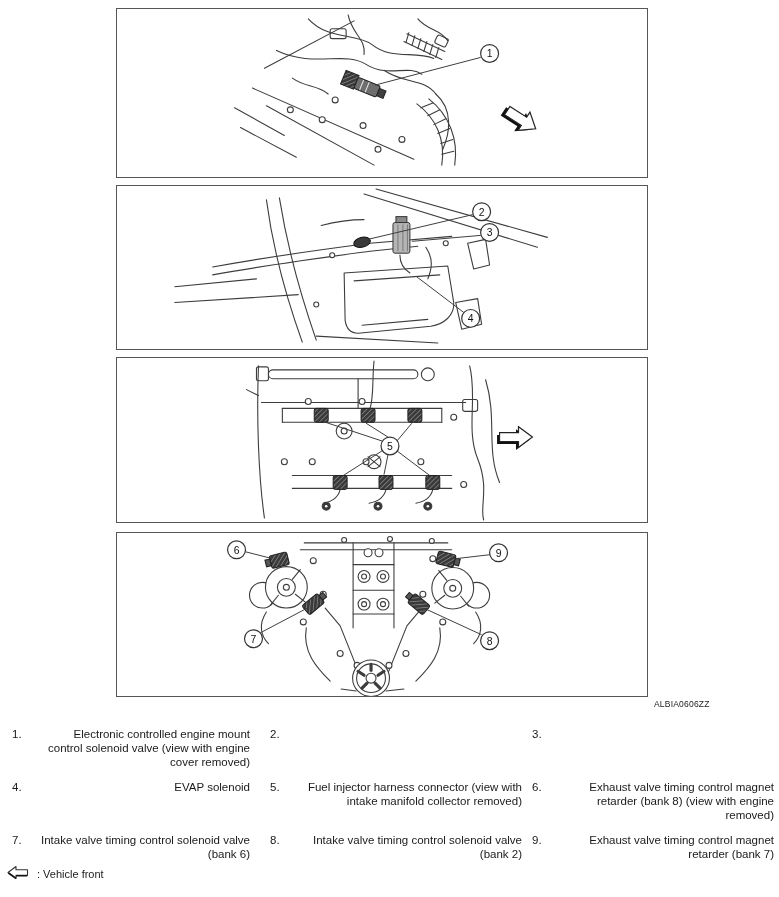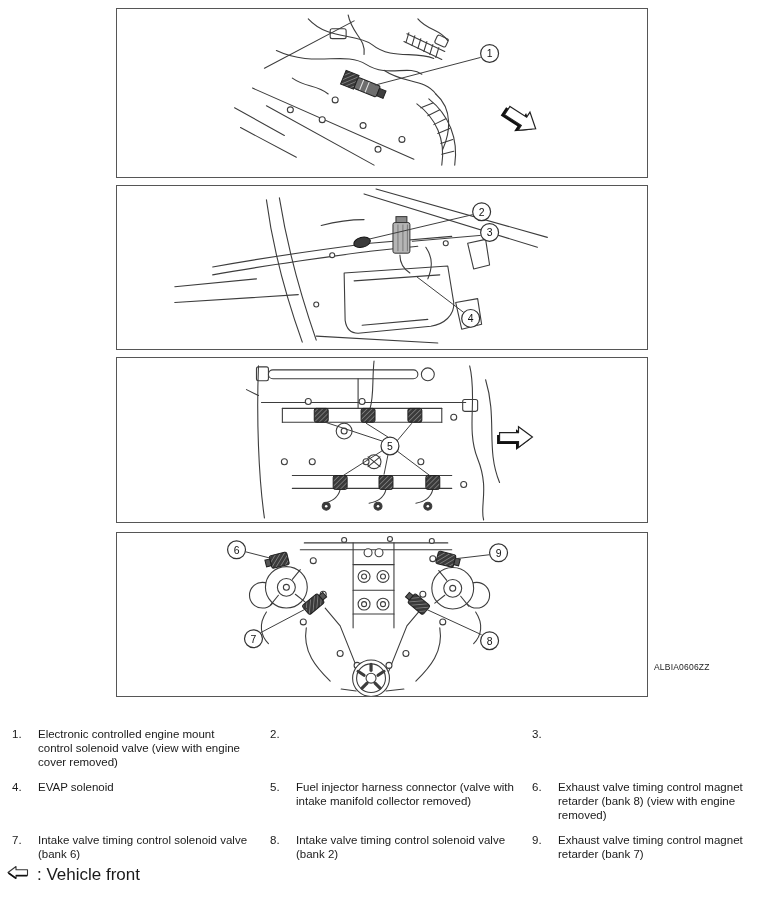--- a/index.html
+++ b/index.html
@@ -6,30 +6,30 @@
   html,body{margin:0;padding:0;background:#fff;}
   #page{position:relative;width:779px;height:897px;background:#ffffff;overflow:hidden;
         font-family:"Liberation Sans",sans-serif;color:#1a1a1a;}
   .panel{position:absolute;left:116px;width:532px;box-sizing:border-box;
          border:1px solid #565656;background:#fff;}
   .panel svg{display:block;width:100%;height:100%;}
   #panel1{top:8px;height:170px;}
   #panel2{top:185px;height:165px;}
   #panel3{top:357px;height:166px;}
   #panel4{top:532px;height:165px;}
-  .figcode{position:absolute;left:654px;top:662px;font-size:8.5px;letter-spacing:.2px;color:#222;}
+  .figcode{position:absolute;left:654px;top:699px;font-size:8.5px;letter-spacing:.2px;color:#222;}
   .legend-row{position:absolute;left:8px;width:766px;display:flex;font-size:11.5px;line-height:14.2px;}
   #lrow1{top:727px;} #lrow2{top:780px;} #lrow3{top:833px;}
   .lcell{display:flex;box-sizing:border-box;}
   .lcell.c1{width:252px;} .lcell.c2{width:262px;} .lcell.c3{width:252px;}
   .lnum{flex:0 0 26px;}
   .c1 .lnum{margin-left:4px;} .c2 .lnum{margin-left:10px;} .c3 .lnum{margin-left:10px;}
-  .ltext{display:block;}
+  .ltext{display:block;text-align:right;}
   .c1 .ltext{width:212px;} .c2 .ltext{width:230px;} .c3 .ltext{width:220px;}
-  .vfront{position:absolute;left:7px;top:865px;display:flex;align-items:flex-start;font-size:17px;}
+  .vfront{position:absolute;left:7px;top:865px;display:flex;align-items:flex-end;font-size:11px;}
   .vfront svg{margin-right:8px;display:block;}
   .callout text{font-size:10.5px;fill:#111;font-family:"Liberation Sans",sans-serif;}
 </style>
 </head>
 <body>
 
 <div id="page">
 
   <div class="panel" id="panel1">
     <svg viewBox="0 0 532 170" preserveAspectRatio="none">
@@ -350,21 +350,21 @@
       <span class="lnum">3.</span>
     </div>
   </div>
   <div class="legend-row" id="lrow2">
     <div class="lcell c1">
       <span class="lnum">4.</span>
       <span class="ltext">EVAP solenoid</span>
     </div>
     <div class="lcell c2">
       <span class="lnum">5.</span>
-      <span class="ltext">Fuel injector harness connector (valve with intake manifold collector removed)</span>
+      <span class="ltext">Fuel injector harness connector (view with intake manifold collector removed)</span>
     </div>
     <div class="lcell c3">
       <span class="lnum">6.</span>
       <span class="ltext">Exhaust valve timing control magnet retarder (bank 8) (view with engine removed)</span>
     </div>
   </div>
   <div class="legend-row" id="lrow3">
     <div class="lcell c1">
       <span class="lnum">7.</span>
       <span class="ltext">Intake valve timing control solenoid valve (bank 6)</span>

